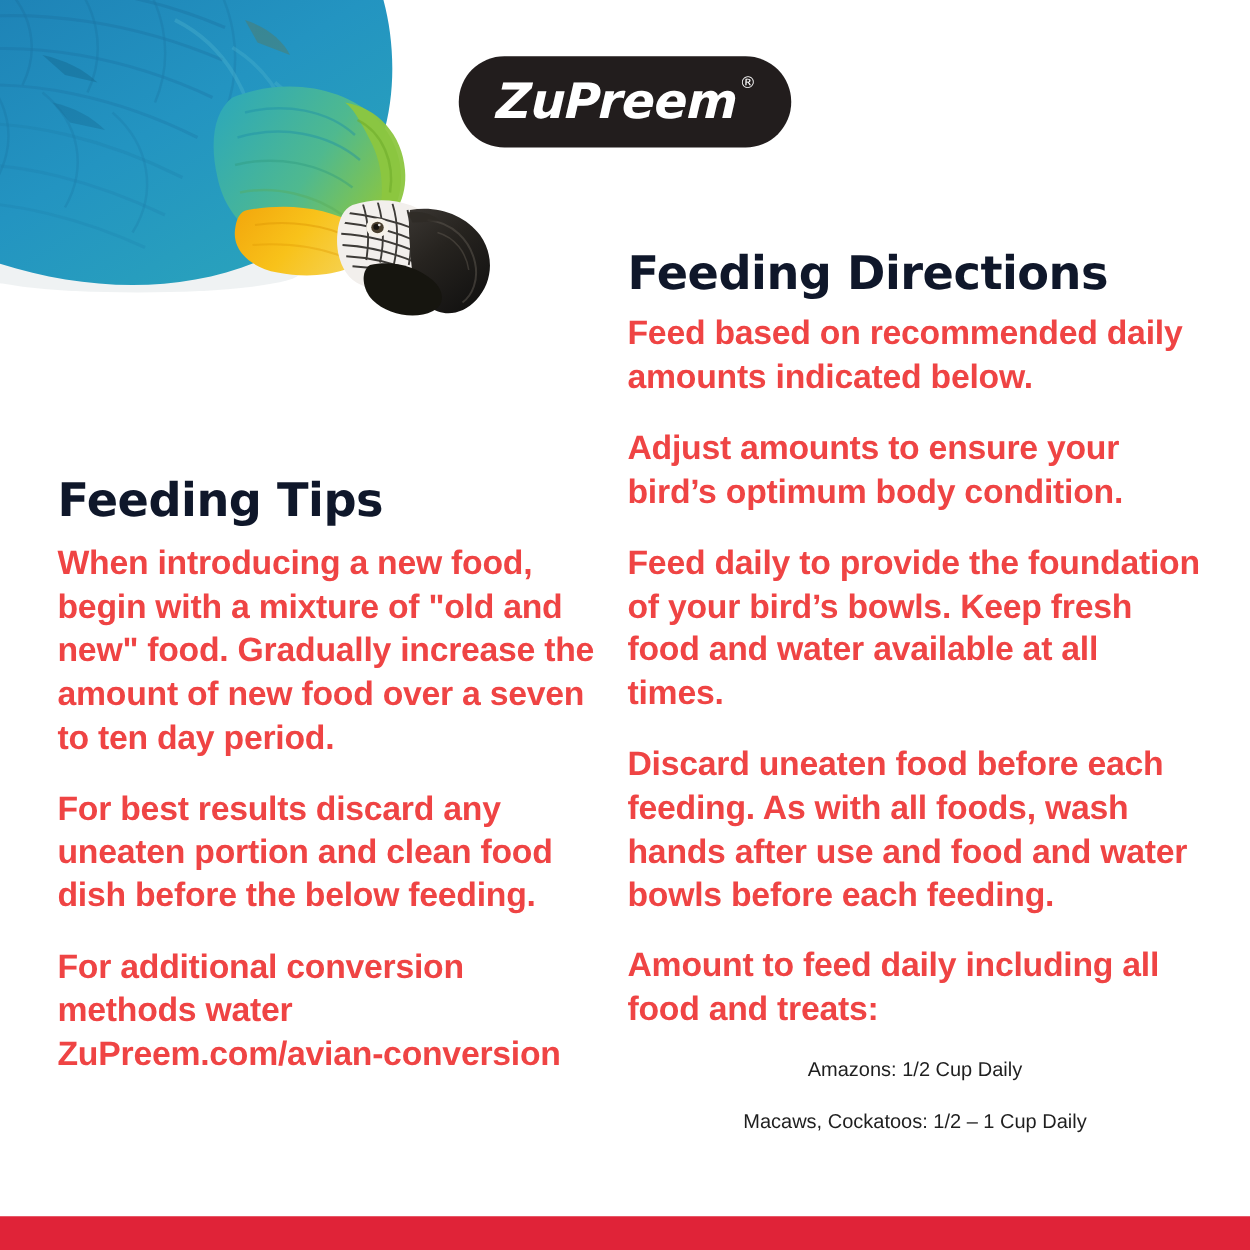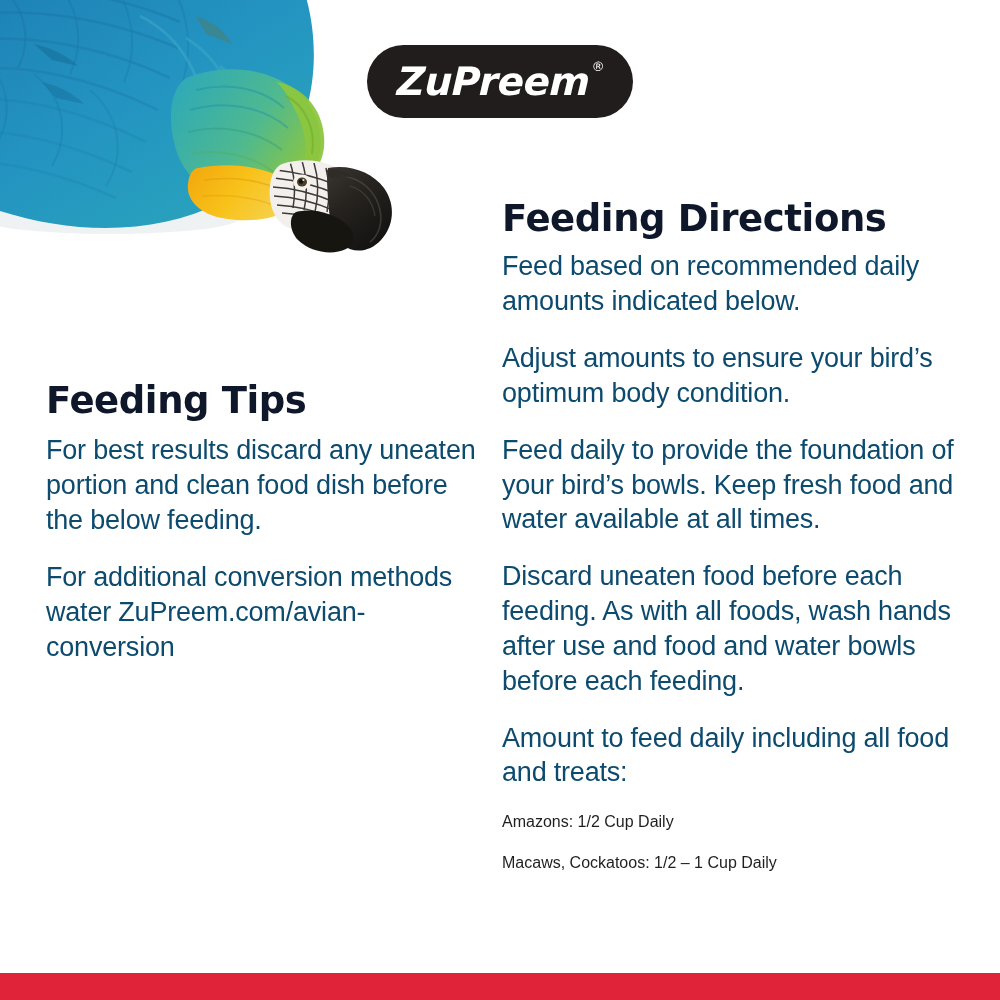--- a/index.html
+++ b/index.html
@@ -92,32 +92,33 @@
     letter-spacing: -0.4px;
   }
   .col-right h2.section-heading {
     margin-bottom: 10px;
   }
 
   p.body-para {
     margin: 0 0 22px 0;
     font-size: 27px;
     line-height: 1.29;
-    color: #0c4a6e;
+    color: #ef4444;
     letter-spacing: -0.2px;
-    font-weight: 400;
+    font-weight: 700;
   }
   p.body-para:last-child { margin-bottom: 0; }
 
   p.small-line {
     margin: 0 0 20px 0;
     font-size: 16px;
     line-height: 1.3;
     color: #1f1f1f;
     letter-spacing: 0px;
+    text-align: center;
   }
   p.small-line:last-child { margin-bottom: 0; }
 
   .small-block { margin-top: 8px; }
 
   
   .bottom-bar {
     position: absolute;
     left: 0;
     right: 0;
@@ -283,20 +284,21 @@
       </g>
     </svg>
   </div>
 
   <div class="logo-pill">
     <span class="logo-wordmark"><span>ZuPreem</span><span class="logo-reg">®</span></span>
   </div>
 
   <div class="col-left">
     <h2 class="section-heading">Feeding Tips</h2>
+    <p class="body-para">When introducing a new food, begin with a mixture of "old and new" food. Gradually increase the amount of new food over a seven to ten day period.</p>
     <p class="body-para">For best results discard any uneaten portion and clean food dish before the below feeding.</p>
     <p class="body-para">For additional conversion methods water ZuPreem.com/avian-conversion</p>
   </div>
 
   <div class="col-right">
     <h2 class="section-heading">Feeding Directions</h2>
     <p class="body-para">Feed based on recommended daily amounts indicated below.</p>
     <p class="body-para">Adjust amounts to ensure your bird’s optimum body condition.</p>
     <p class="body-para">Feed daily to provide the foundation of your bird’s bowls. Keep fresh food and water available at all times.</p>
     <p class="body-para">Discard uneaten food before each feeding. As with all foods, wash hands after use and food and water bowls before each feeding.</p>

